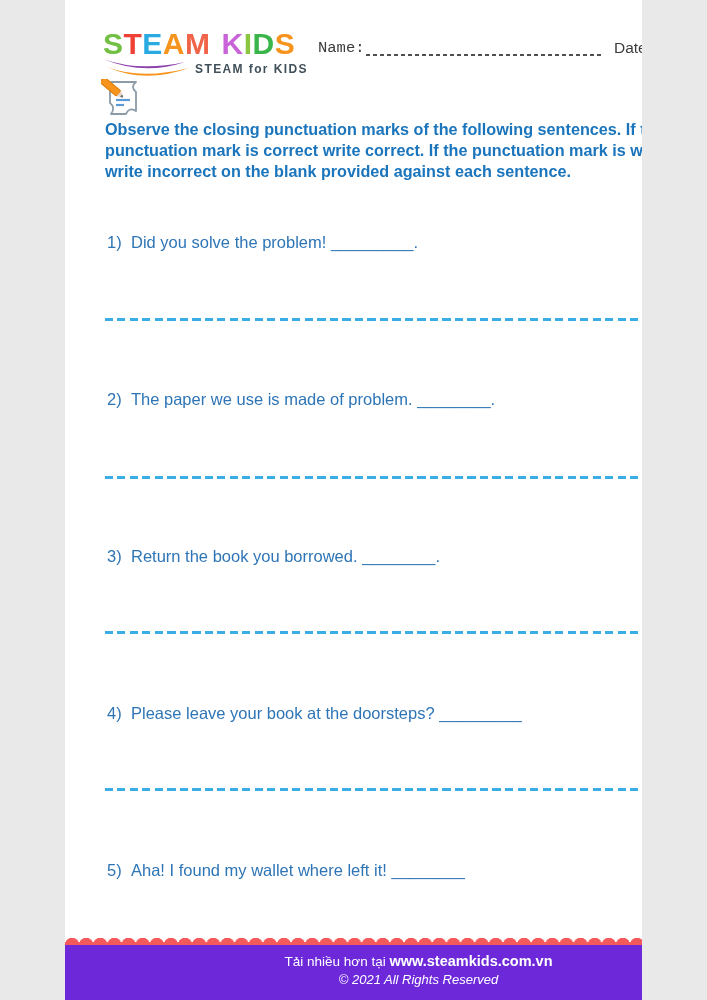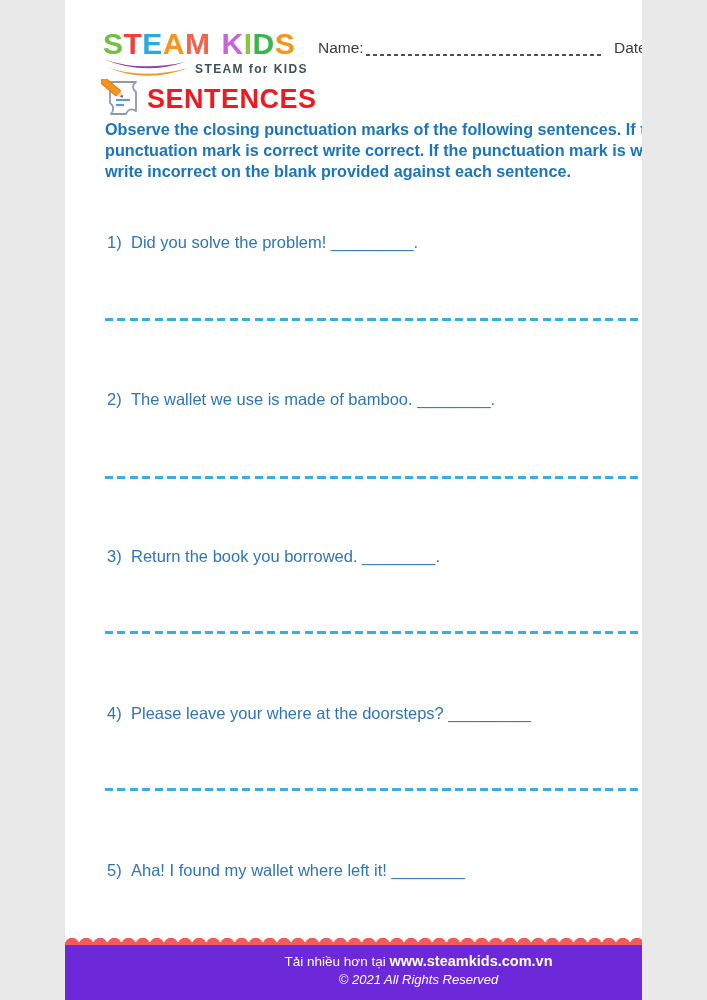--- a/index.html
+++ b/index.html
@@ -10,21 +10,21 @@
   }
 
   
   .logo-word { position:absolute; left:38px; top:27px; font-weight:bold; font-size:30px; letter-spacing:0.5px; white-space:nowrap; }
   .logo-word span { display:inline-block; }
   .logo-gap { margin-left:11px; }
   .logo-swoosh { position:absolute; left:34px; top:56px; }
   .logo-tagline { position:absolute; left:130px; top:62px; font-size:12px; font-weight:bold; color:#40505A; letter-spacing:1.4px; }
 
   .field-label { position:absolute; top:39px; font-size:15.5px; color:#3c3c3c; }
-  .name-label { left:253px; }
+  .name-label { left:253px;font-family:Liberation Mono, monospace; }
   .date-label { left:549px; }
   .dash-line { position:absolute; top:54px; height:2px;
     background:repeating-linear-gradient(90deg,#4f4f4f 0 4px, transparent 4px 7px); }
   .name-line { left:301px; width:238px; }
   .date-line { left:596px; width:69px; }
 
   .book-badge { position:absolute; left:606px; top:56px; }
 
   
   .title-icon { position:absolute; left:36px; top:79px; }
@@ -91,45 +91,44 @@
   <svg class="title-icon" width="42" height="38" viewBox="0 0 42 38">
     <path d="M11 3 H35 C31 6 31 10 35 13 V32 C31 29 27 30 25 35 H10 C13 31 13 27 9 24 V6 C9 4 10 3 11 3 Z" fill="#ffffff" stroke="#8C9BA8" stroke-width="1.8" stroke-linejoin="round"></path>
     <line x1="15" y1="21" x2="29" y2="21" stroke="#5B9BD5" stroke-width="2.2"></line>
     <line x1="15" y1="26" x2="23" y2="26" stroke="#5B9BD5" stroke-width="2.2"></line>
     <g transform="rotate(40 9 8)">
       <rect x="-2" y="4" width="22" height="7" rx="1.5" fill="#F7941E" stroke="#D97B06" stroke-width="1"></rect>
       <polygon points="26,7.5 20,4 20,11" fill="#E8D8C6"></polygon>
       <polygon points="26,7.5 23,5.8 23,9.2" fill="#6b6b6b"></polygon>
     </g>
   </svg>
-  <div class="page-title">SENTENCES</div>
 
   <div class="instructions">Observe the closing punctuation marks of the following sentences. If the punctuation mark is correct write correct. If the punctuation mark is wrongly noted write incorrect on the blank provided against each sentence.</div>
 
   <div class="item item-1">
     <span class="num">1)</span>
     <span>Did you solve the problem! _________.</span>
   </div>
   <div class="sep sep-1"></div>
 
   <div class="item item-2">
     <span class="num">2)</span>
-    <span>The wallet we use is made of bamboo.  ________.</span>
+    <span>The paper we use is made of problem.  ________.</span>
   </div>
   <div class="sep sep-2"></div>
 
   <div class="item item-3">
     <span class="num">3)</span>
     <span>Return the book you borrowed.  ________.</span>
   </div>
   <div class="sep sep-3"></div>
 
   <div class="item item-4">
     <span class="num">4)</span>
-    <span>Please leave your where at the doorsteps? _________</span>
+    <span>Please leave your book at the doorsteps? _________</span>
   </div>
   <div class="sep sep-4"></div>
 
   <div class="item item-5">
     <span class="num">5)</span>
     <span>Aha! I found my wallet where left it! ________</span>
   </div>
 
   <div class="footer">
     <div class="footer-scallops"></div>

